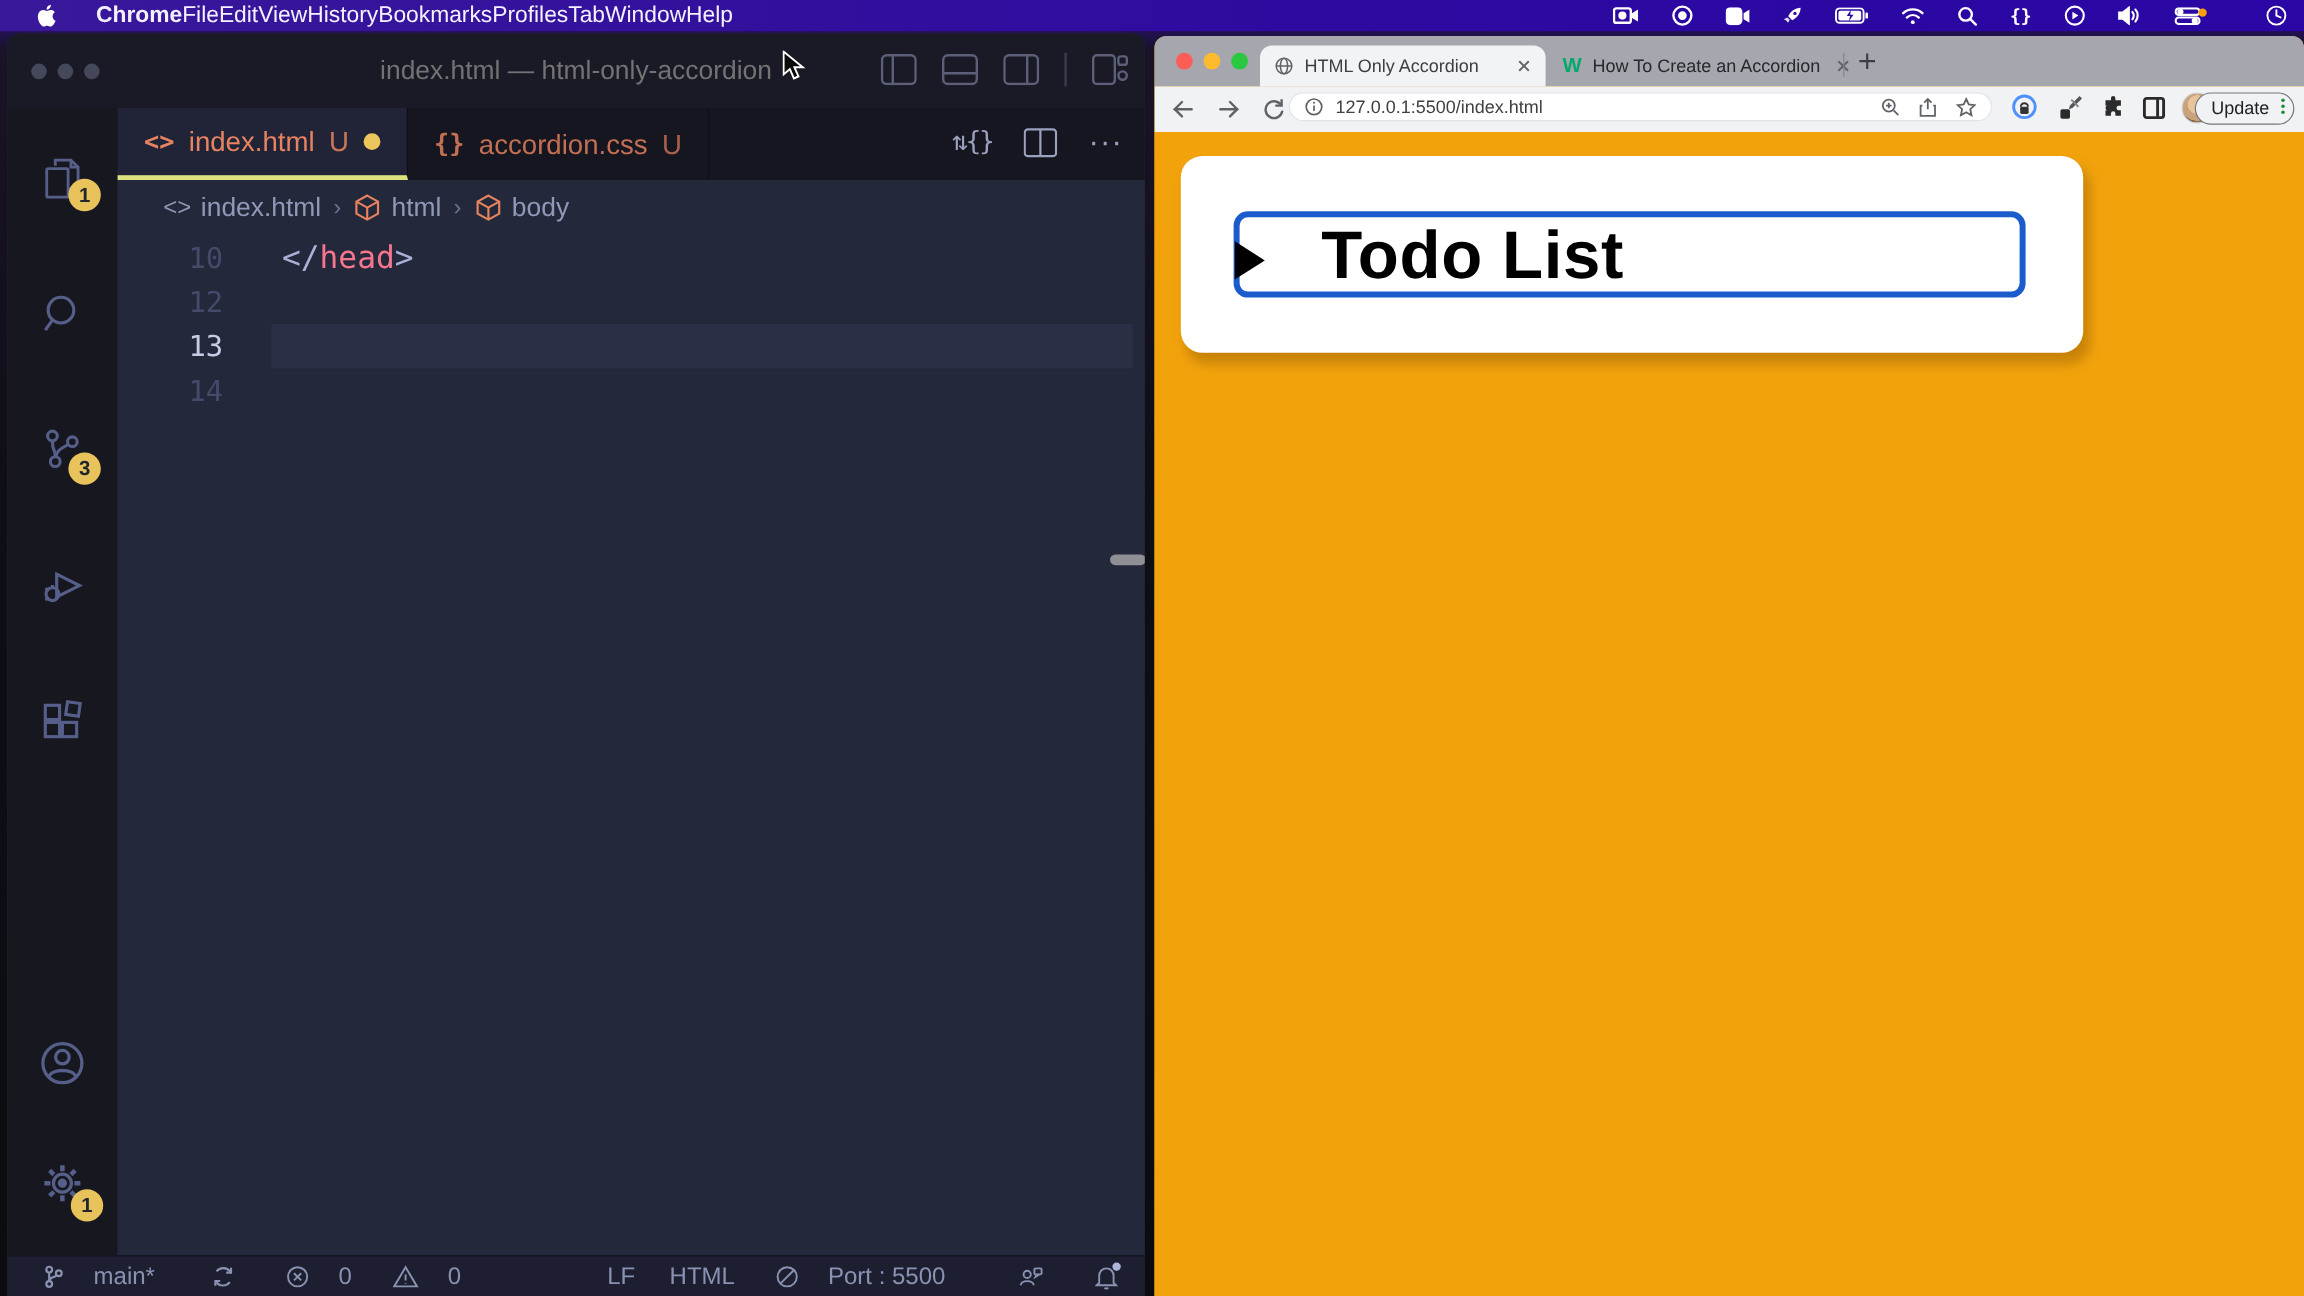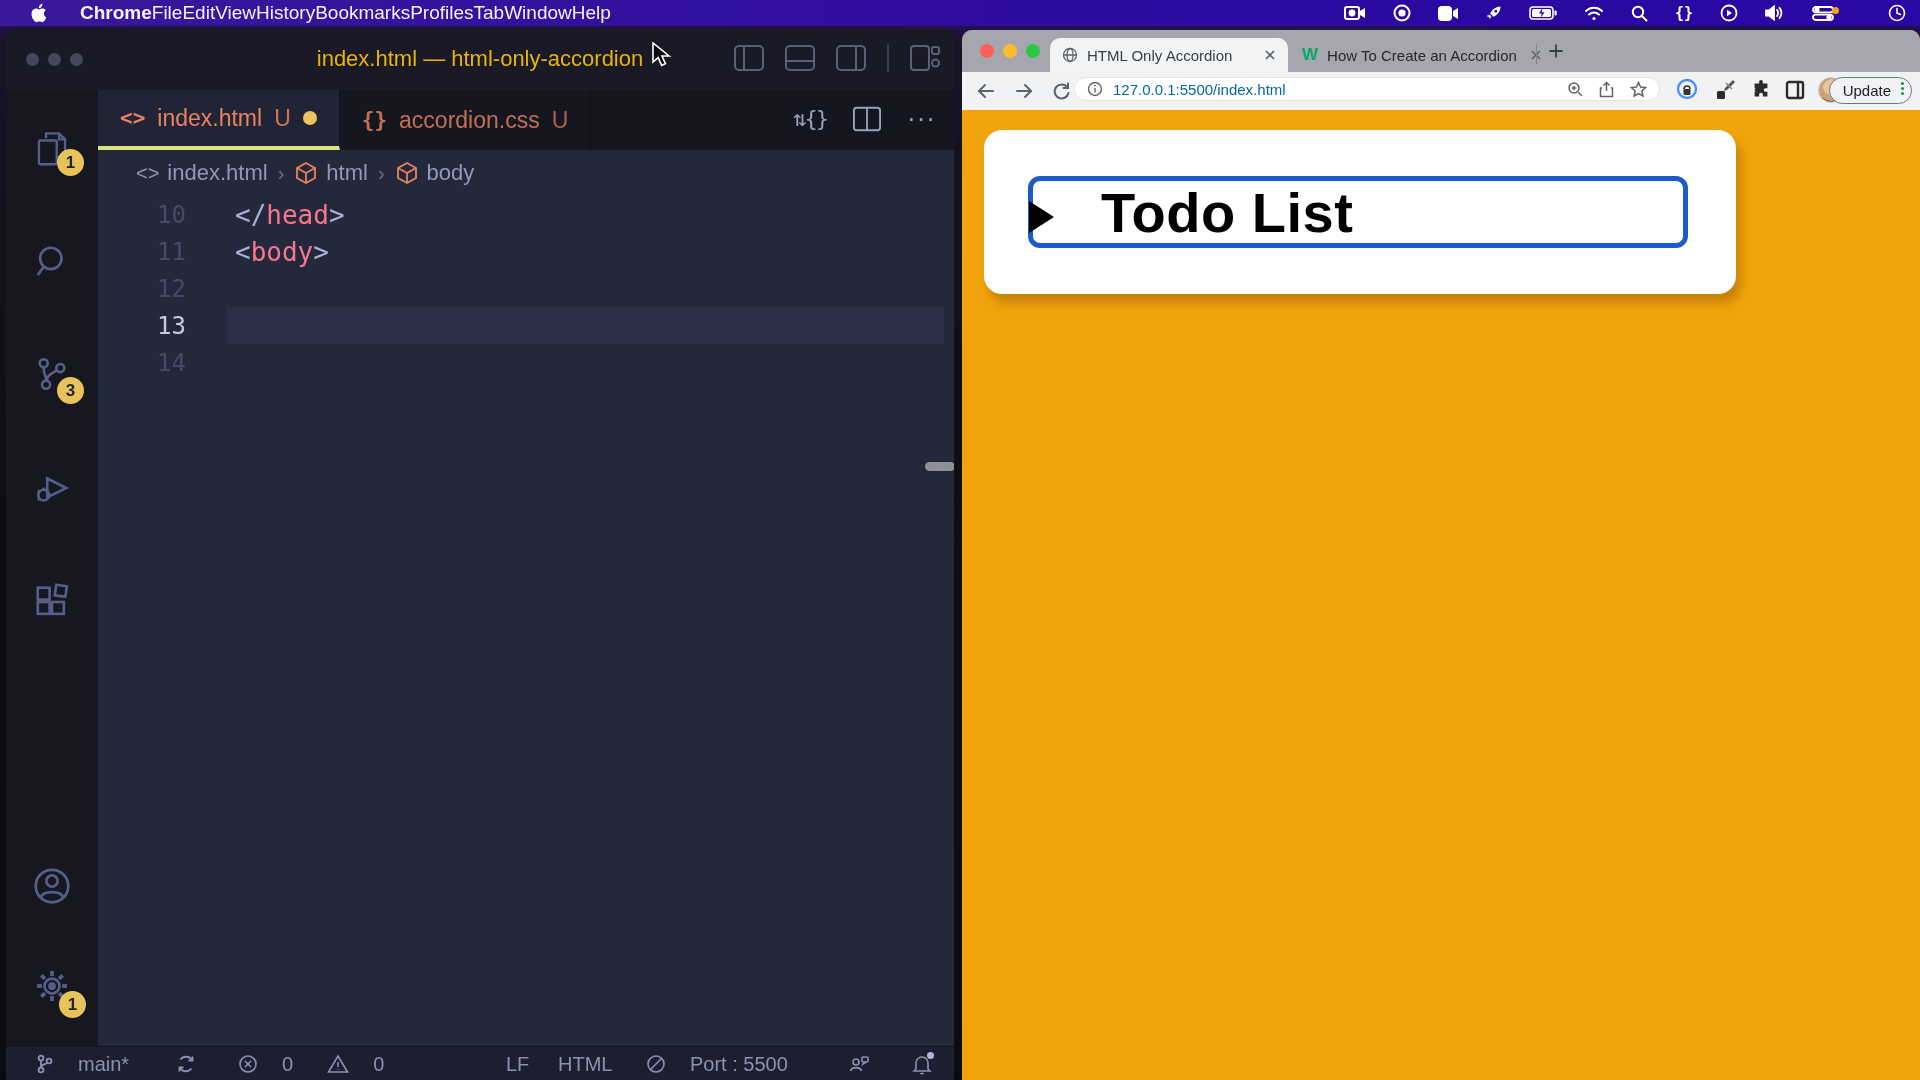--- a/index.html
+++ b/index.html
@@ -25,21 +25,21 @@
   .siri-ball { width:17px; height:17px; border-radius:50%;
     background:radial-gradient(circle at 35% 35%, #7be3ff 0%, #b388ff 40%, #ff6e9e 70%, #2b2f8f 100%); }
 
   
   .vscode { position:absolute; left:6px; top:28px; width:948px; height:1052px;
     background:#24283b; border-radius:10px 10px 0 0; overflow:hidden; }
   .vs-titlebar { position:absolute; left:0; top:0; width:100%; height:62px; background:#191a26; }
   .vs-dots { position:absolute; left:20px; top:25px; display:flex; gap:9px; }
   .vs-dots i { width:13px; height:13px; border-radius:50%; background:#45475a; }
   .vs-title { position:absolute; left:0; right:0; top:0; height:62px; display:flex; align-items:center; justify-content:center;
-    color:#eab308; font-size:22px; }
+    color:#737373; font-size:22px; }
   .vs-layout-icons { position:absolute; right:14px; top:16px; display:flex; gap:21px; align-items:center; color:#5b6078; }
   .vs-layout-sep { width:2px; height:28px; background:#3a3d50; }
 
   .activitybar { position:absolute; left:0; top:62px; bottom:34px; width:92px; background:#16171f; }
   .act-item { position:absolute; left:0; width:92px; height:64px; display:flex; align-items:center; justify-content:center; color:#565f89; }
   .act-badge { position:absolute; width:27px; height:27px; border-radius:50%; background:#e8c35c; color:#22242e;
     font-size:17px; font-weight:bold; display:flex; align-items:center; justify-content:center; }
 
   .tabbar { position:absolute; left:92px; top:62px; right:0; height:60px; background:#15161f; display:flex; }
   .vs-tab { height:60px; display:flex; align-items:center; padding:0 22px; gap:12px; border-right:1px solid #0e0f16;
@@ -84,21 +84,21 @@
     display:flex; align-items:center; padding:0 12px; gap:9px; font-size:15px; color:#3b3e43; }
   .c-tab-active .ttl { flex:1; white-space:nowrap; overflow:hidden; }
   .c-tab2 { position:absolute; left:340px; top:8px; width:218px; height:34px; display:flex; align-items:center; gap:9px;
     font-size:15px; color:#26282c; }
   .w-fav { color:#04aa6d; font-weight:bold; font-size:17px; }
   .c-tabsep { position:absolute; left:574px; top:14px; width:1px; height:20px; background:#83848a; }
   .c-close { color:#5f6368; }
   .c-toolbar { position:absolute; left:0; top:42px; width:100%; height:38px; background:#f1f2f4; display:flex; align-items:center; }
   .nav-ico { color:#5f6368; margin-left:14px; }
   .url-pill { position:absolute; left:112px; top:47px; width:586px; height:24px; background:#ffffff; border:1px solid #e3e4e7;
-    border-radius:14px; display:flex; align-items:center; color:#0369a1; font-size:15px; }
+    border-radius:14px; display:flex; align-items:center; color:#404040; font-size:15px; }
   .url-pill .info { margin:0 10px 0 12px; color:#5f6368; }
   .url-pill .pill-right { position:absolute; right:12px; display:flex; gap:16px; align-items:center; color:#5f6368; }
   .ext-row { position:absolute; left:714px; top:47px; display:flex; gap:13px; align-items:center; }
   .avatar { width:26px; height:26px; border-radius:50%; background:radial-gradient(circle at 50% 38%, #e8c49a 0 40%, #caa27a 41% 70%, #8a6a4a 71% 100%); border:1px solid #c9cacd; }
   .update-btn { position:absolute; right:8px; top:47px; height:27px; padding:0 20px 0 13px; border:1.6px solid #74777b; border-radius:14px;
     display:flex; align-items:center; font-size:15px; color:#202124; background:#f1f2f4; }
   .update-dots { position:absolute; right:7px; top:4px; display:flex; flex-direction:column; gap:2px; }
   .update-dots i { width:3px; height:3px; border-radius:50%; background:#1e8e3e; }
 
   .c-content { position:absolute; left:0; top:80px; right:0; bottom:0; background:#f2a30c;text-align:right; }
@@ -383,24 +383,20 @@
       <span>body</span>
     </span>
   </div>
 
   <div class="code-area">
     <div class="cline">
         <span class="lnum">10</span>
         <span class="ctext"><span class="tok-p">&lt;/</span><span class="tok-tag">head</span><span class="tok-p">&gt;</span></span>
       </div>
     <div class="cline">
-        <span class="lnum">11</span>
-        <span class="ctext"><span class="tok-p">&lt;</span><span class="tok-tag">body</span><span class="tok-p">&gt;</span></span>
-      </div>
-    <div class="cline">
         <span class="lnum">12</span>
       </div>
     <div class="cline current">
         <span class="line-hl"></span>
         <span class="lnum">13</span>
       </div>
     <div class="cline">
         <span class="lnum">14</span>
       </div>
   </div>

